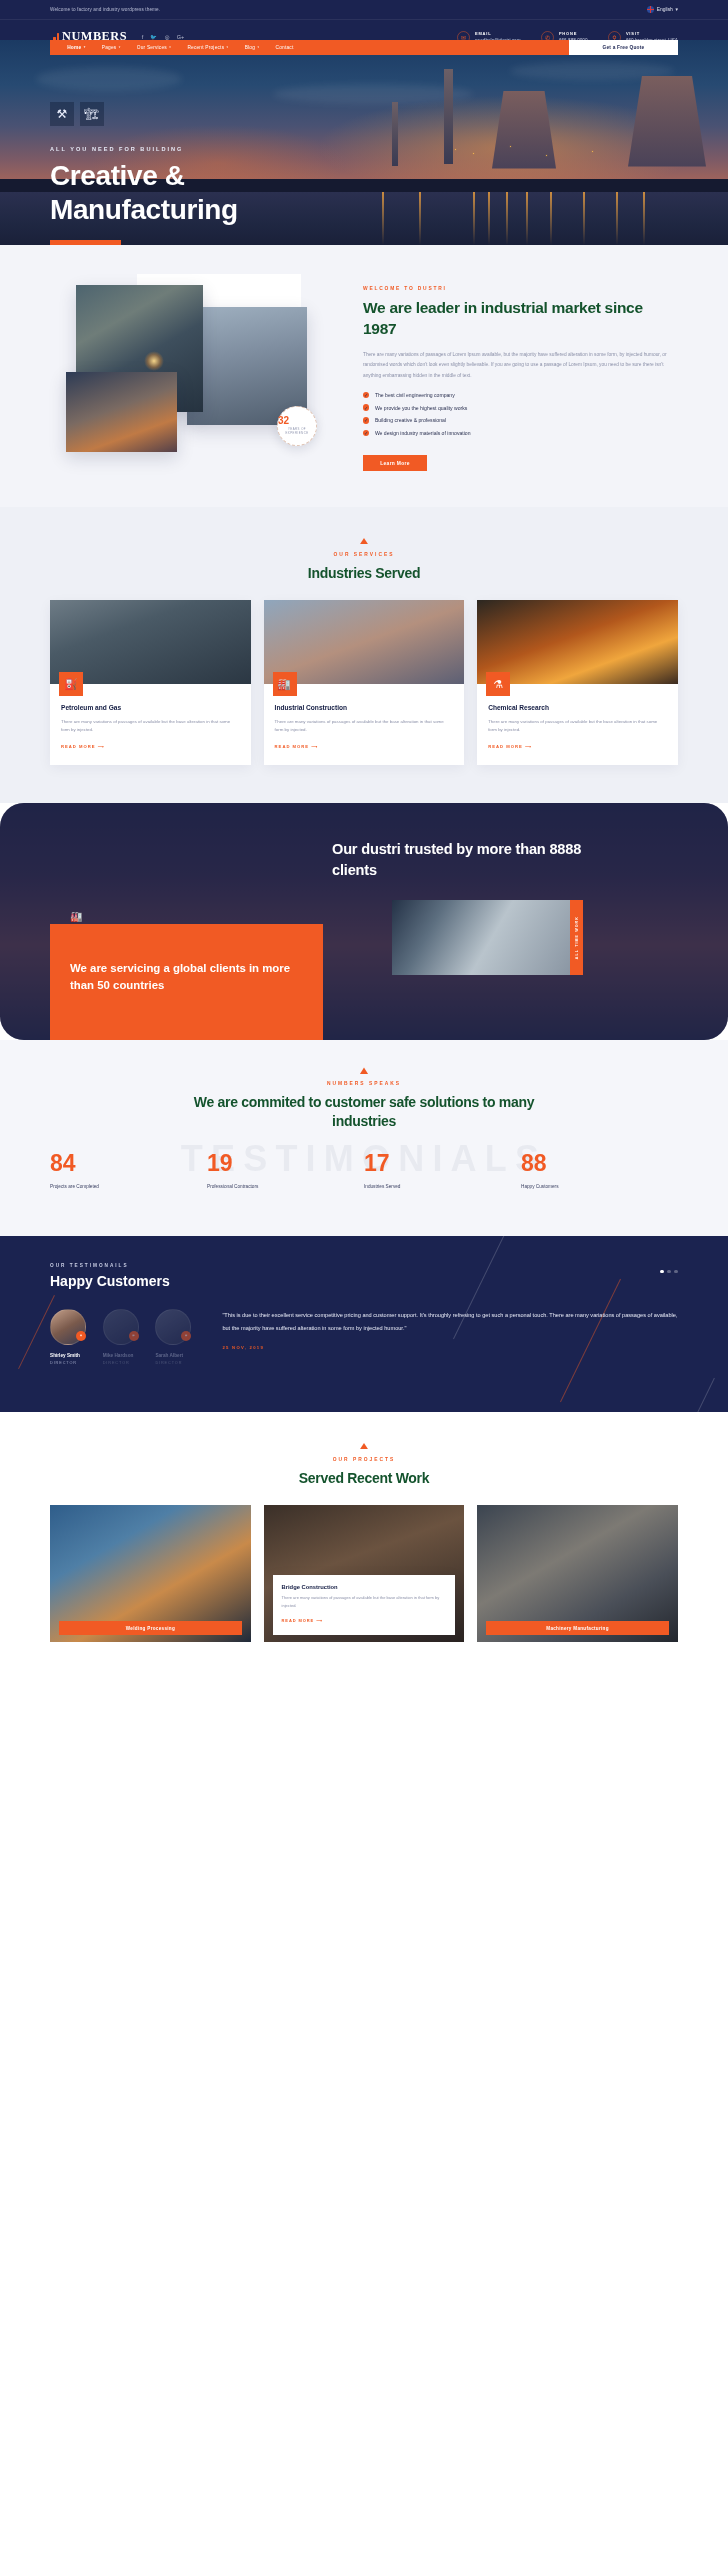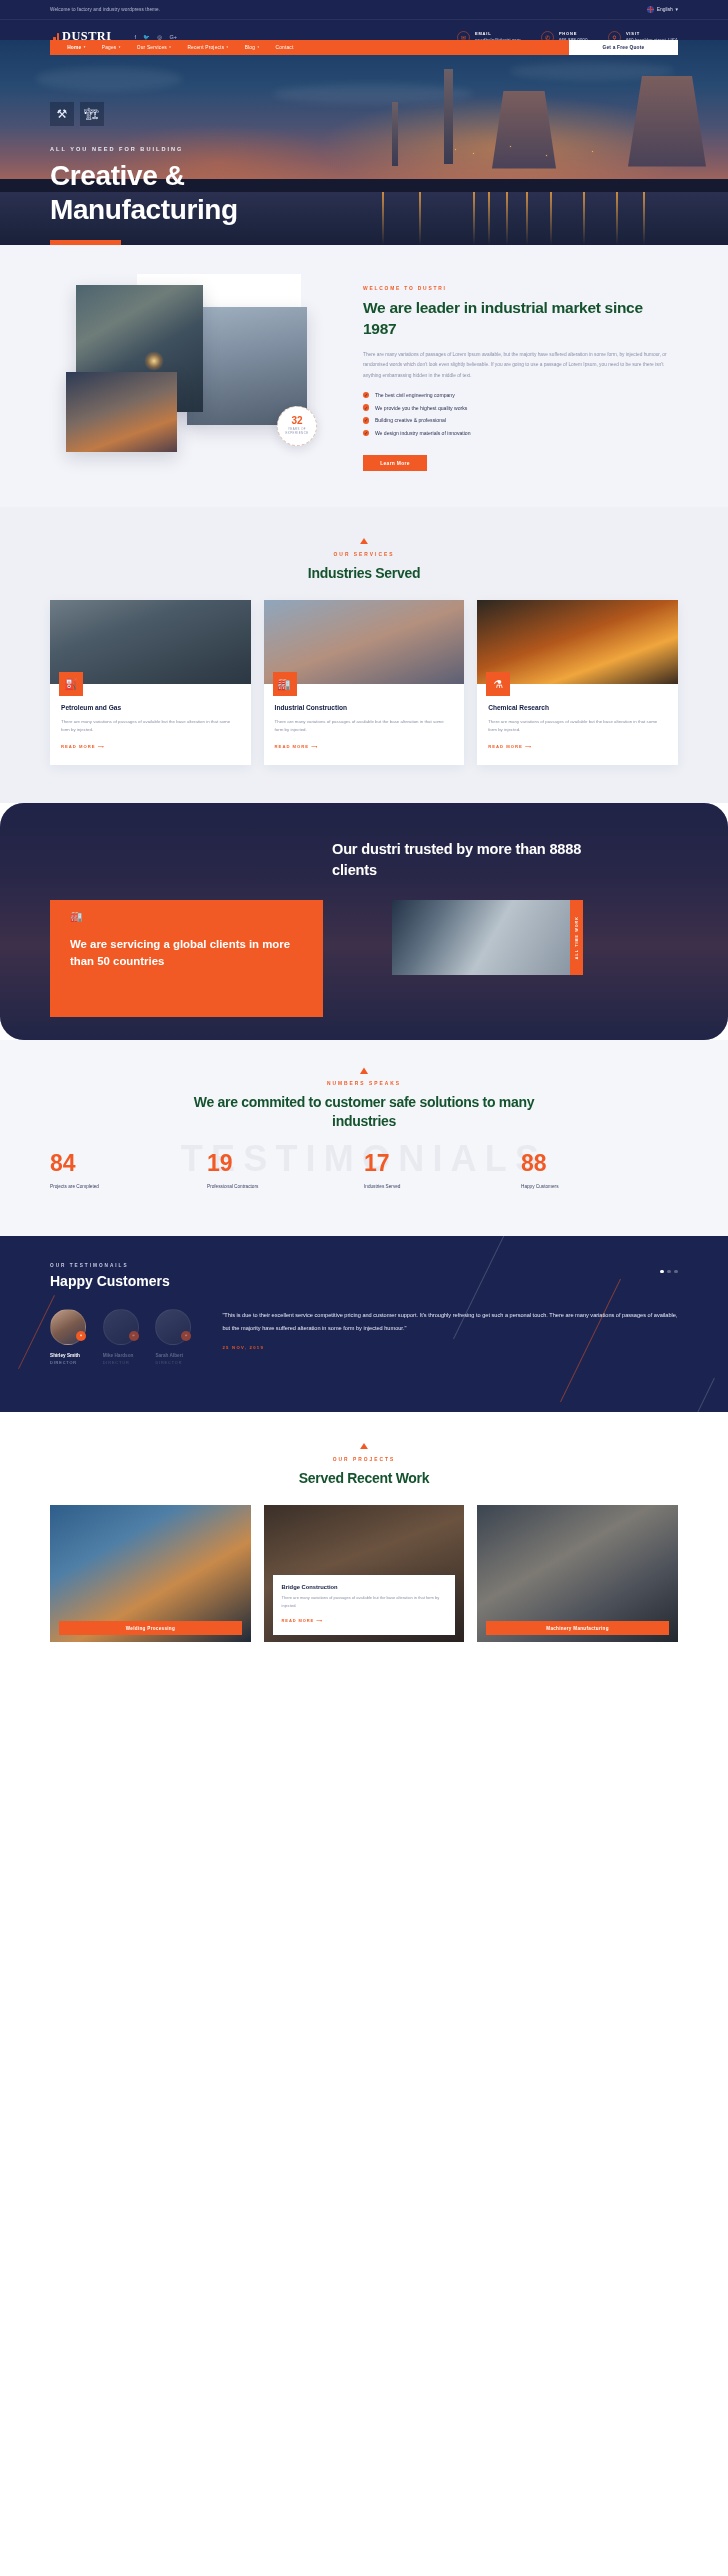--- a/index.html
+++ b/index.html
@@ -151,21 +151,21 @@
     left:16.4px; top:98px; width:111px; height:80px;
     background:linear-gradient(160deg,#2d3b55 0%, #7a6a62 45%, #c07a45 72%, #53404a 100%);
   }
   .ph-plant {
     left:137px; top:33px; width:120px; height:118px;
     background:linear-gradient(170deg,#9fb0c0 0%, #7f8ea0 40%, #4f5d6d 100%);
   }
   .exp-badge {
     position:absolute; right:24px; bottom:5.5px; width:40px; height:40px; border-radius:50%;
     background:#fff; border:0.9px dashed #e2c6b6;
-    display:flex; flex-direction:column; align-items:center; justify-content:center;
+    display:flex; flex-direction:column; align-items:flex-start; justify-content:center;
     box-shadow:0 3.6px 11px rgba(20,25,60,.12); z-index:5;
   }
   .exp-badge .bnum { color:#f15a24; font-size:10px; font-weight:bold; line-height:1; }
   .exp-badge .btxt { color:#8d93ad; font-size:2.8px; letter-spacing:0.5px; text-align:center; margin-top:1.8px; line-height:1.3; }
 
   .about-right { flex:1; padding-top:12.7px; }
   .eyebrow {
     color:#f15a24; font-size:4.9px; font-weight:bold; letter-spacing:1.8px;
     margin-bottom:7.3px;
   }
@@ -216,21 +216,21 @@
   }
   .trusted:after { content:""; position:absolute; inset:0; background:rgba(24,28,60,.55); }
   .trusted-inner { position:relative; z-index:3; width:628px; margin:0 auto; }
   .trusted-title {
     color:#fff; font-size:14.6px; font-weight:bold; line-height:1.4; letter-spacing:-0.2px;
     width:273px; margin-left:282px;
   }
   .trusted-row { display:flex; gap:16.4px; margin-top:20px; align-items:flex-start; }
   .ob {
     width:273px; background:#f15a24; color:#fff; padding:16px 20px 27px;
-    min-height:117px; display:flex; align-items:center;
+    min-height:117px; display:flex; align-items:center;margin-top:24px;
   }
   .ob-title { font-size:11.4px; font-weight:bold; line-height:1.5; }
   .ob-wrap { position:relative; }
   .ob-badge { position:absolute; top:11px; left:20px; color:#ffd4c2; font-size:10px; }
   .tr-photo { position:relative; margin-left:53px; display:flex; }
   .tr-photo-img {
     width:178px; height:75px;
     background:linear-gradient(120deg,#243247 0%, #5d6f80 25%, #b9c4cc 55%, #8a96a3 100%);
   }
   .tr-photo-side {
@@ -325,21 +325,21 @@
 
   <div class="header">
     <div class="header-inner">
       <div class="brand">
         <span class="logo-bars">
             <i></i>
             <i></i>
             <i></i>
           </span>
         <span class="brand-text">
-          <span class="brand-name" style="display:block">DUSTRI</span>
+          <span class="brand-name" style="display:block">NUMBERS</span>
           <span class="brand-sub" style="display:block">FACTORY &amp; INDUSTRY</span>
         </span>
       </div>
       <div class="socials">
         <span>f</span>
         <span>🐦</span>
         <span>◎</span>
         <span>G+</span>
       </div>
       <div class="head-info">

